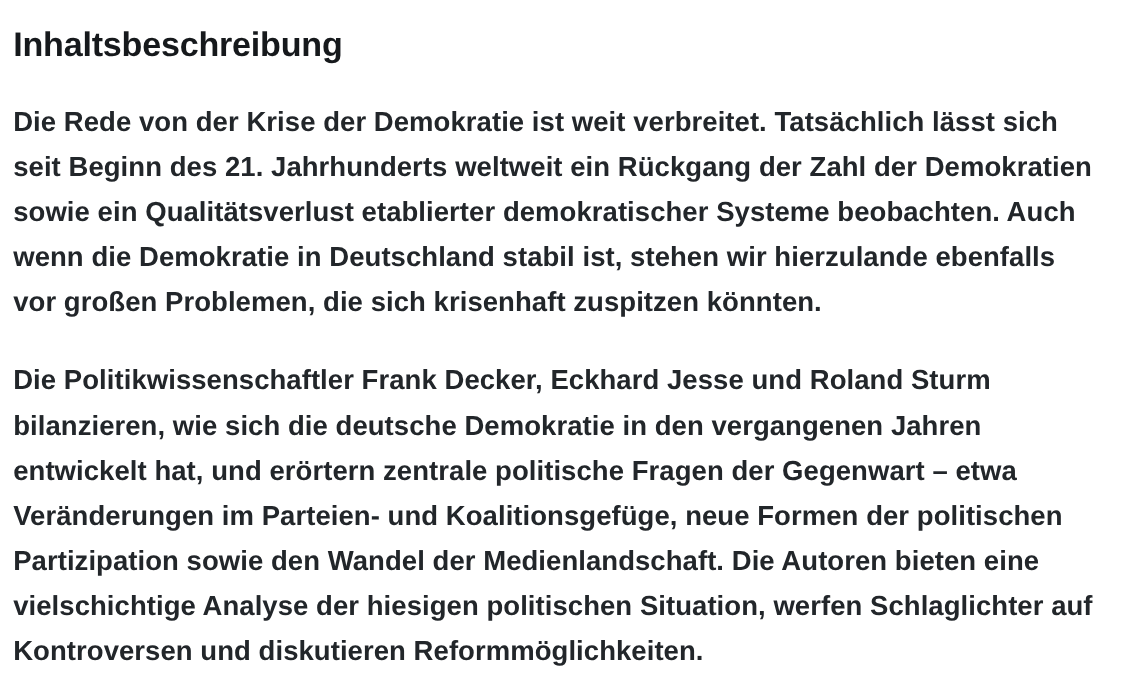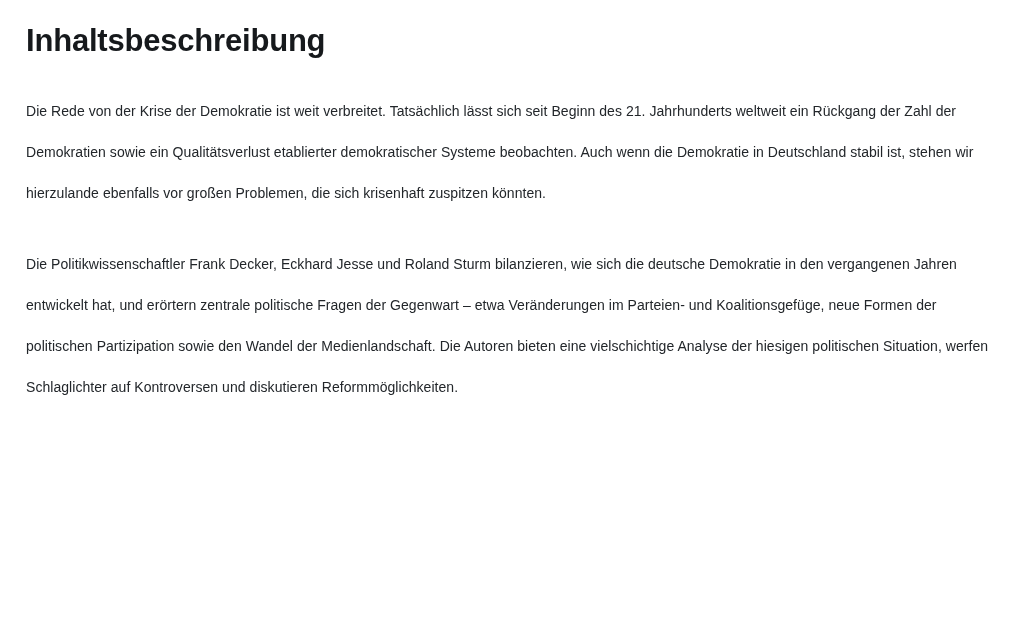--- a/index.html
+++ b/index.html
@@ -12,35 +12,35 @@
     height: 620px;
     overflow: hidden;
     font-family: "Liberation Sans", sans-serif;
     color: #1b1f23;
     -webkit-font-smoothing: antialiased;
   }
   .page {
     box-sizing: border-box;
     width: 1024px;
     height: 536px;
-    padding: 22px 28px 0 26px;
+    padding: 22px 28px 0 12px;
     background: #ffffff;
   }
   .section-title {
     font-size: 31px;
     line-height: 1.25;
     font-weight: 700;
     letter-spacing: -0.2px;
     color: #16191c;
     margin: 0 0 30px 0;
   }
   .body-text {
-    font-size: 14px;
+    font-size: 25px;
     line-height: 41px;
-    font-weight: 400;
+    font-weight: 700;
     color: #22262a;
     letter-spacing: 0.05px;
     margin: 0;
     max-width: 985px;
   }
   .body-text + .body-text {
     margin-top: 30px;
   }
 </style>
 </head>

